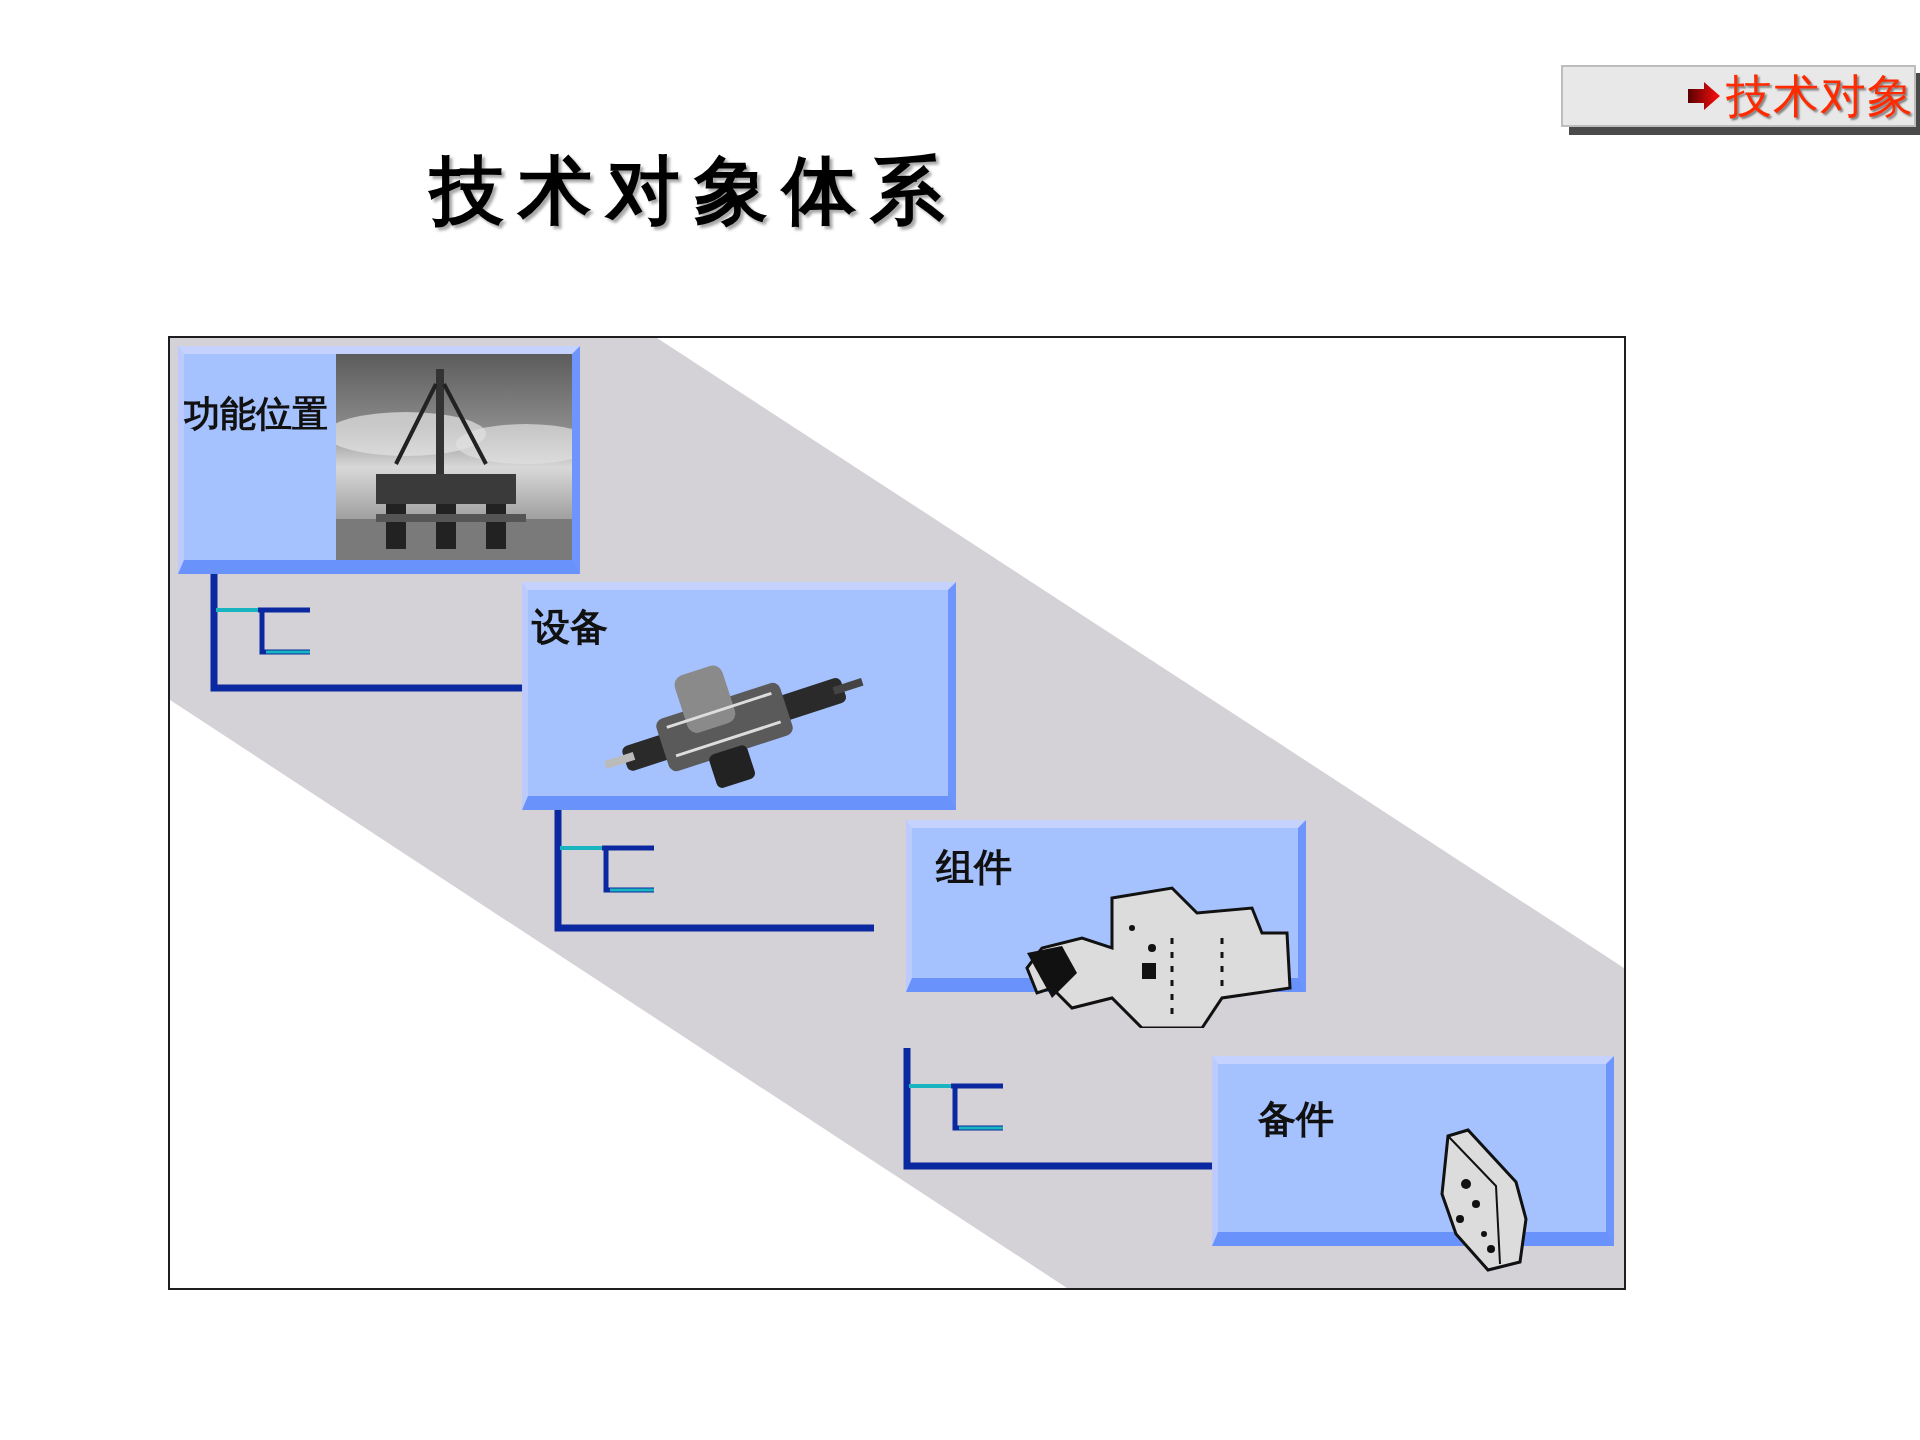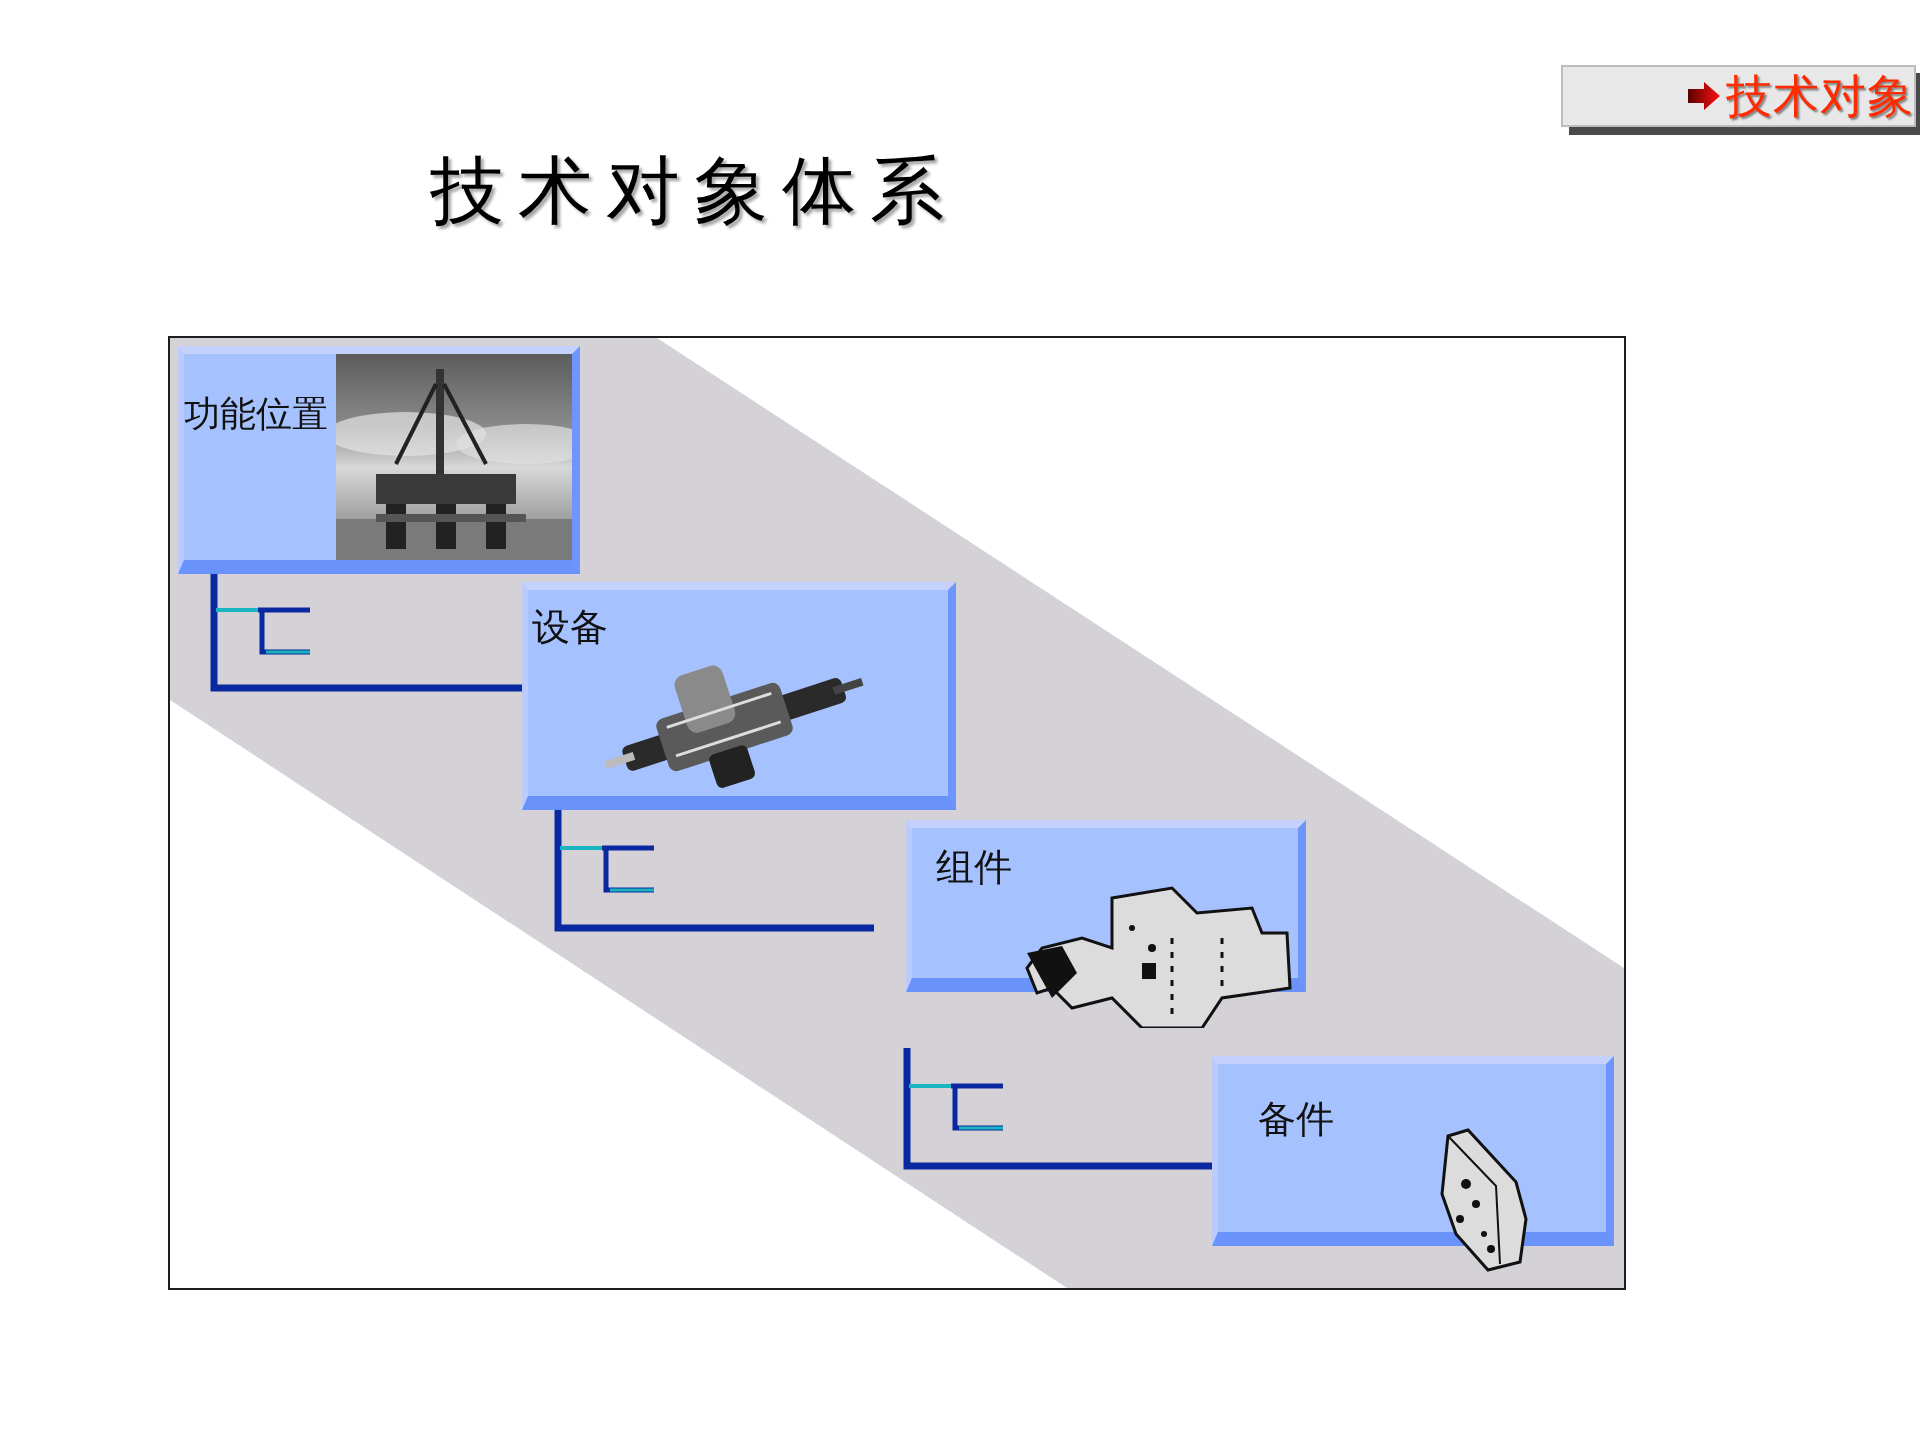--- a/index.html
+++ b/index.html
@@ -9,34 +9,34 @@
   
   .nav-tab { position:absolute; left:1561px; top:65px; width:355px; height:62px;
              background:#e8e8e8; border:2px solid #bdbdbd; box-sizing:border-box;
              box-shadow:8px 8px 0 #4a4a4a; display:flex; align-items:center; justify-content:flex-end;
              padding-right:0; cursor:pointer; }
   .nav-arrow { width:36px; height:30px; margin-right:4px; }
   .nav-label { color:#ff2a00; font-size:46px; line-height:1; font-family:"DejaVu Sans", sans-serif;
                text-shadow:2px 2px 2px rgba(0,0,0,0.45); letter-spacing:1px; }
 
   
-  .page-title { position:absolute; left:430px; top:142px; font-size:74px; font-weight:normal;
+  .page-title { position:absolute; left:430px; top:142px; font-size:74px; font-weight:bold;
                 font-family:"DejaVu Serif", serif; letter-spacing:14px; color:#000;
                 text-shadow:3px 3px 3px rgba(0,0,0,0.35); }
 
   
   .frame { position:absolute; left:168px; top:336px; width:1458px; height:954px;
            border:2px solid #1e1e1e; box-sizing:border-box; background:#fff; overflow:hidden; }
   .band { position:absolute; left:0; top:0; width:100%; height:100%; }
 
   
   .level-box { position:absolute; box-sizing:border-box; background:#a6c2fe;
                border-top:8px solid #c6d2fe; border-left:6px solid #bccafe;
                border-right:8px solid #6e95fc; border-bottom:14px solid #6a92fb; cursor:pointer; }
-  .level-label { position:absolute; font-size:38px; font-weight:normal; color:#111;
+  .level-label { position:absolute; font-size:38px; font-weight:bold; color:#111;
                  font-family:"DejaVu Serif", serif; }
   .level-img { position:absolute; }
 
   .connector { position:absolute; }
 </style>
 </head>
 <body>
 
 <div class="nav-tab">
   <svg class="nav-arrow" viewBox="0 0 36 30">

